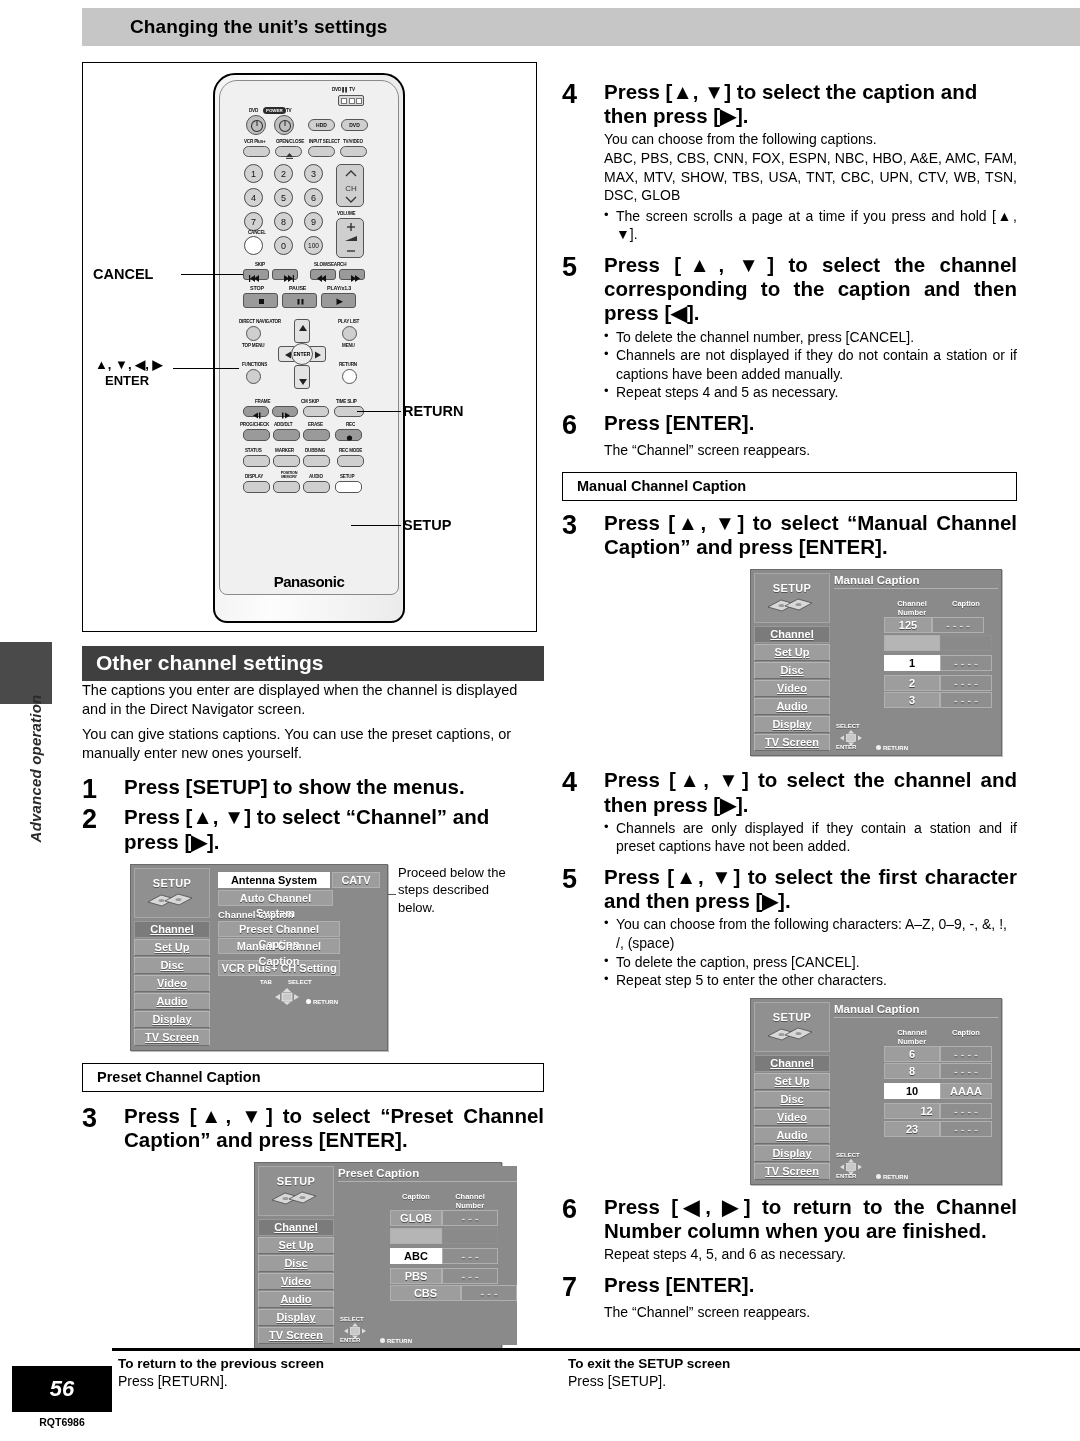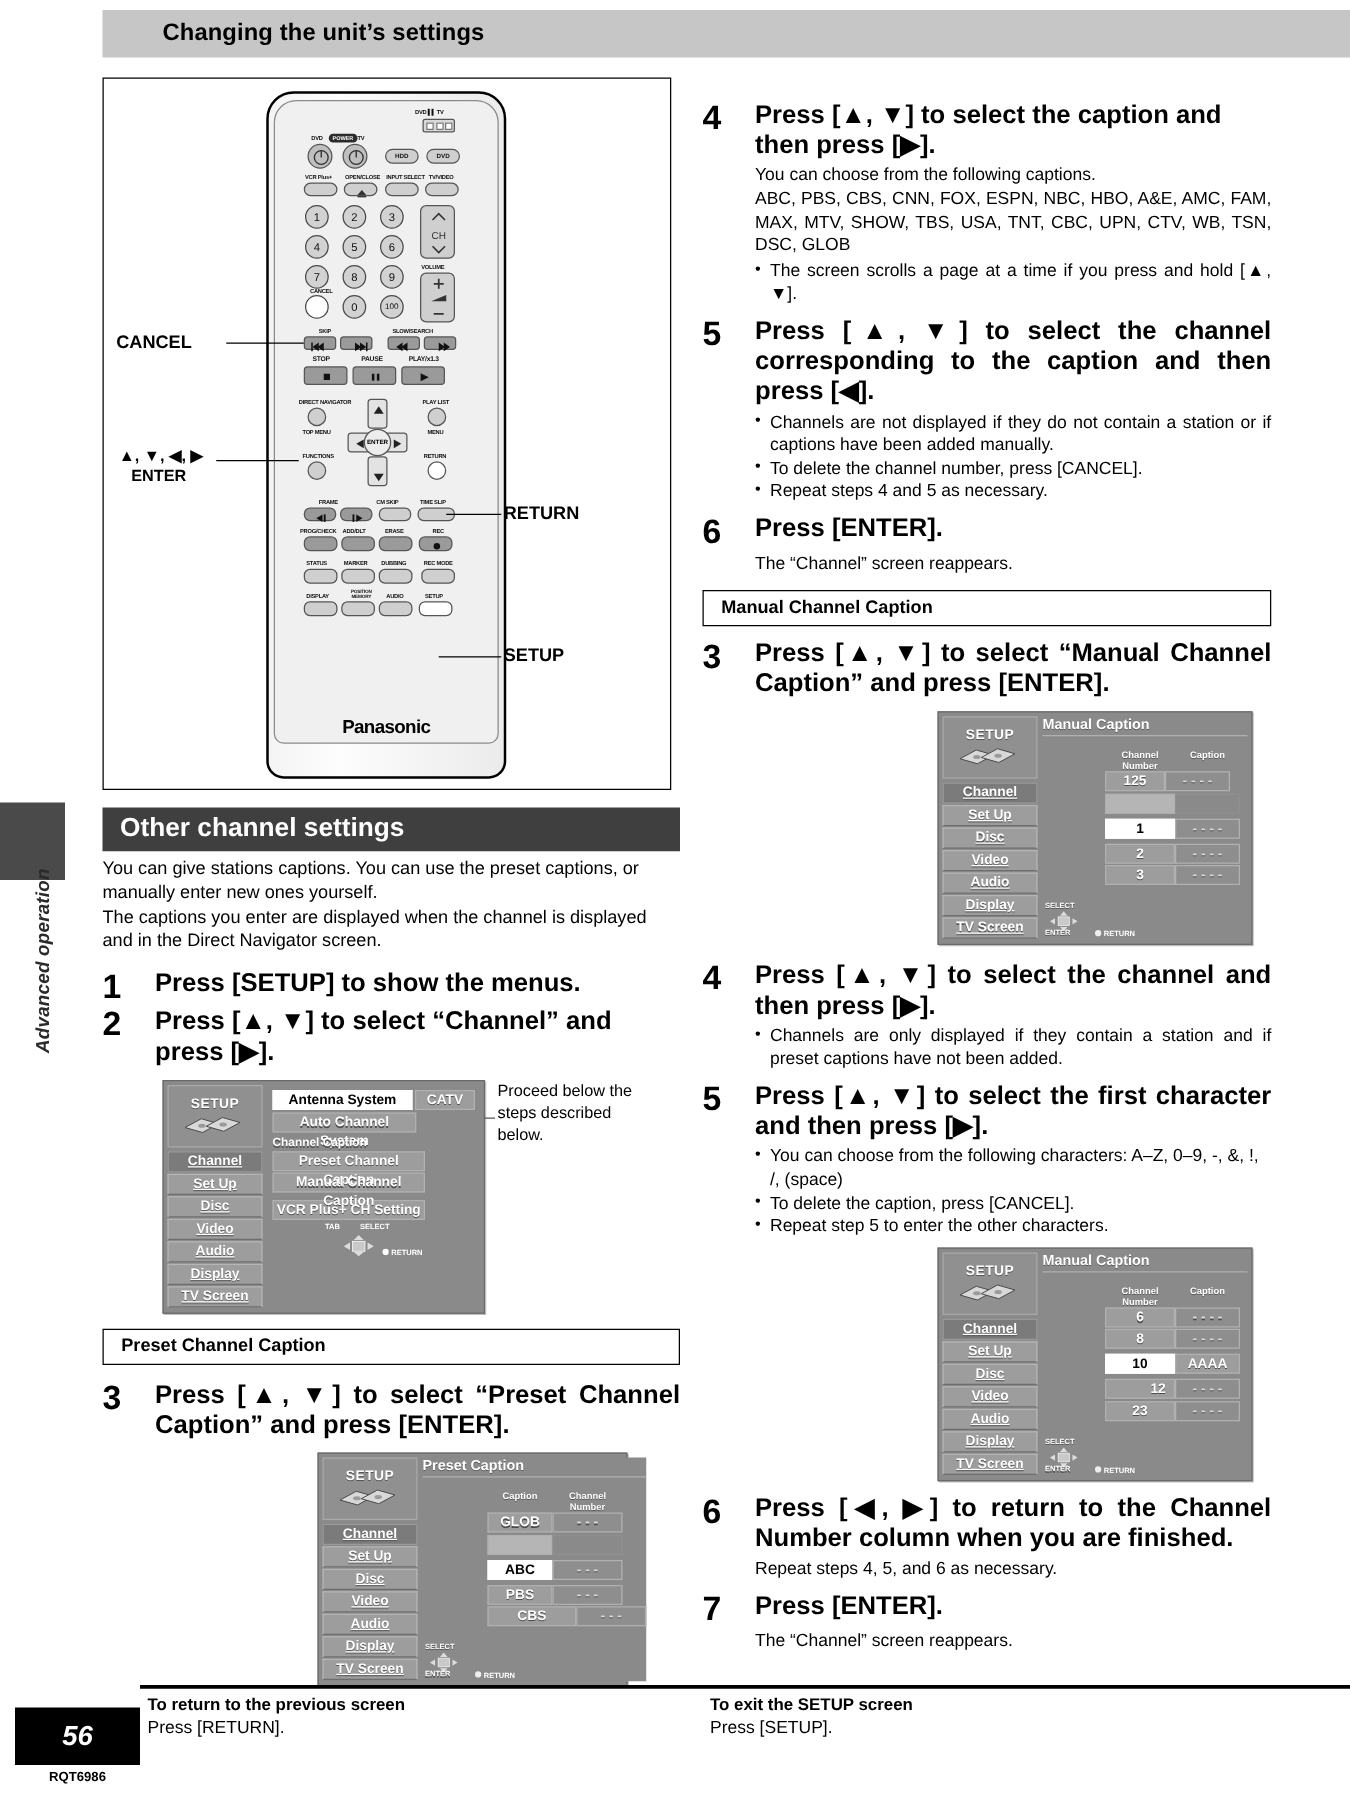--- a/index.html
+++ b/index.html
@@ -438,22 +438,22 @@
     <div class="callout-line" style="left:90px; top:305px; width:66px;"></div>
 
     <div class="callout-txt" style="left:320px; top:340px;">RETURN</div>
     <div class="callout-line" style="left:274px; top:348px; width:44px;"></div>
 
     <div class="callout-txt" style="left:320px; top:454px;">SETUP</div>
     <div class="callout-line" style="left:268px; top:462px; width:50px;"></div>
   </div>
 
   <div class="band">Other channel settings</div>
+  <div class="body-p" style="margin-top:0;">The captions you enter are displayed when the channel is displayed and in the Direct Navigator screen.</div>
   <div class="body-p">You can give stations captions. You can use the preset captions, or manually enter new ones yourself.</div>
-  <div class="body-p" style="margin-top:0;">The captions you enter are displayed when the channel is displayed and in the Direct Navigator screen.</div>
 
   <div class="step" style="margin-top:12px;">
     <div class="num">1</div>
     <div class="txt">Press [SETUP] to show the menus.</div>
   </div>
   <div class="step tight">
     <div class="num">2</div>
     <div class="txt">Press [▲, ▼] to select “Channel” and press [▶].</div>
   </div>
 
@@ -598,22 +598,22 @@
   <div class="sub just" style="margin-top:0;">ABC, PBS, CBS, CNN, FOX, ESPN, NBC, HBO, A&amp;E, AMC, FAM, MAX, MTV, SHOW, TBS, USA, TNT, CBC, UPN, CTV, WB, TSN, DSC, GLOB</div>
   <div class="bullets">
     <div class="bullet">The screen scrolls a page at a time if you press and hold [▲, ▼].</div>
   </div>
 
   <div class="step rc-step">
     <div class="num">5</div>
     <div class="txt just">Press [▲, ▼] to select the channel corresponding to the caption and then press [◀].</div>
   </div>
   <div class="bullets">
+    <div class="bullet" style="text-align:left;">To delete the channel number, press [CANCEL].</div>
     <div class="bullet">Channels are not displayed if they do not contain a station or if captions have been added manually.</div>
-    <div class="bullet" style="text-align:left;">To delete the channel number, press [CANCEL].</div>
     <div class="bullet" style="text-align:left;">Repeat steps 4 and 5 as necessary.</div>
   </div>
 
   <div class="step rc-step">
     <div class="num">6</div>
     <div class="txt">Press [ENTER].</div>
   </div>
   <div class="sub">The “Channel” screen reappears.</div>
 
   <div class="capbox">Manual Channel Caption</div>

